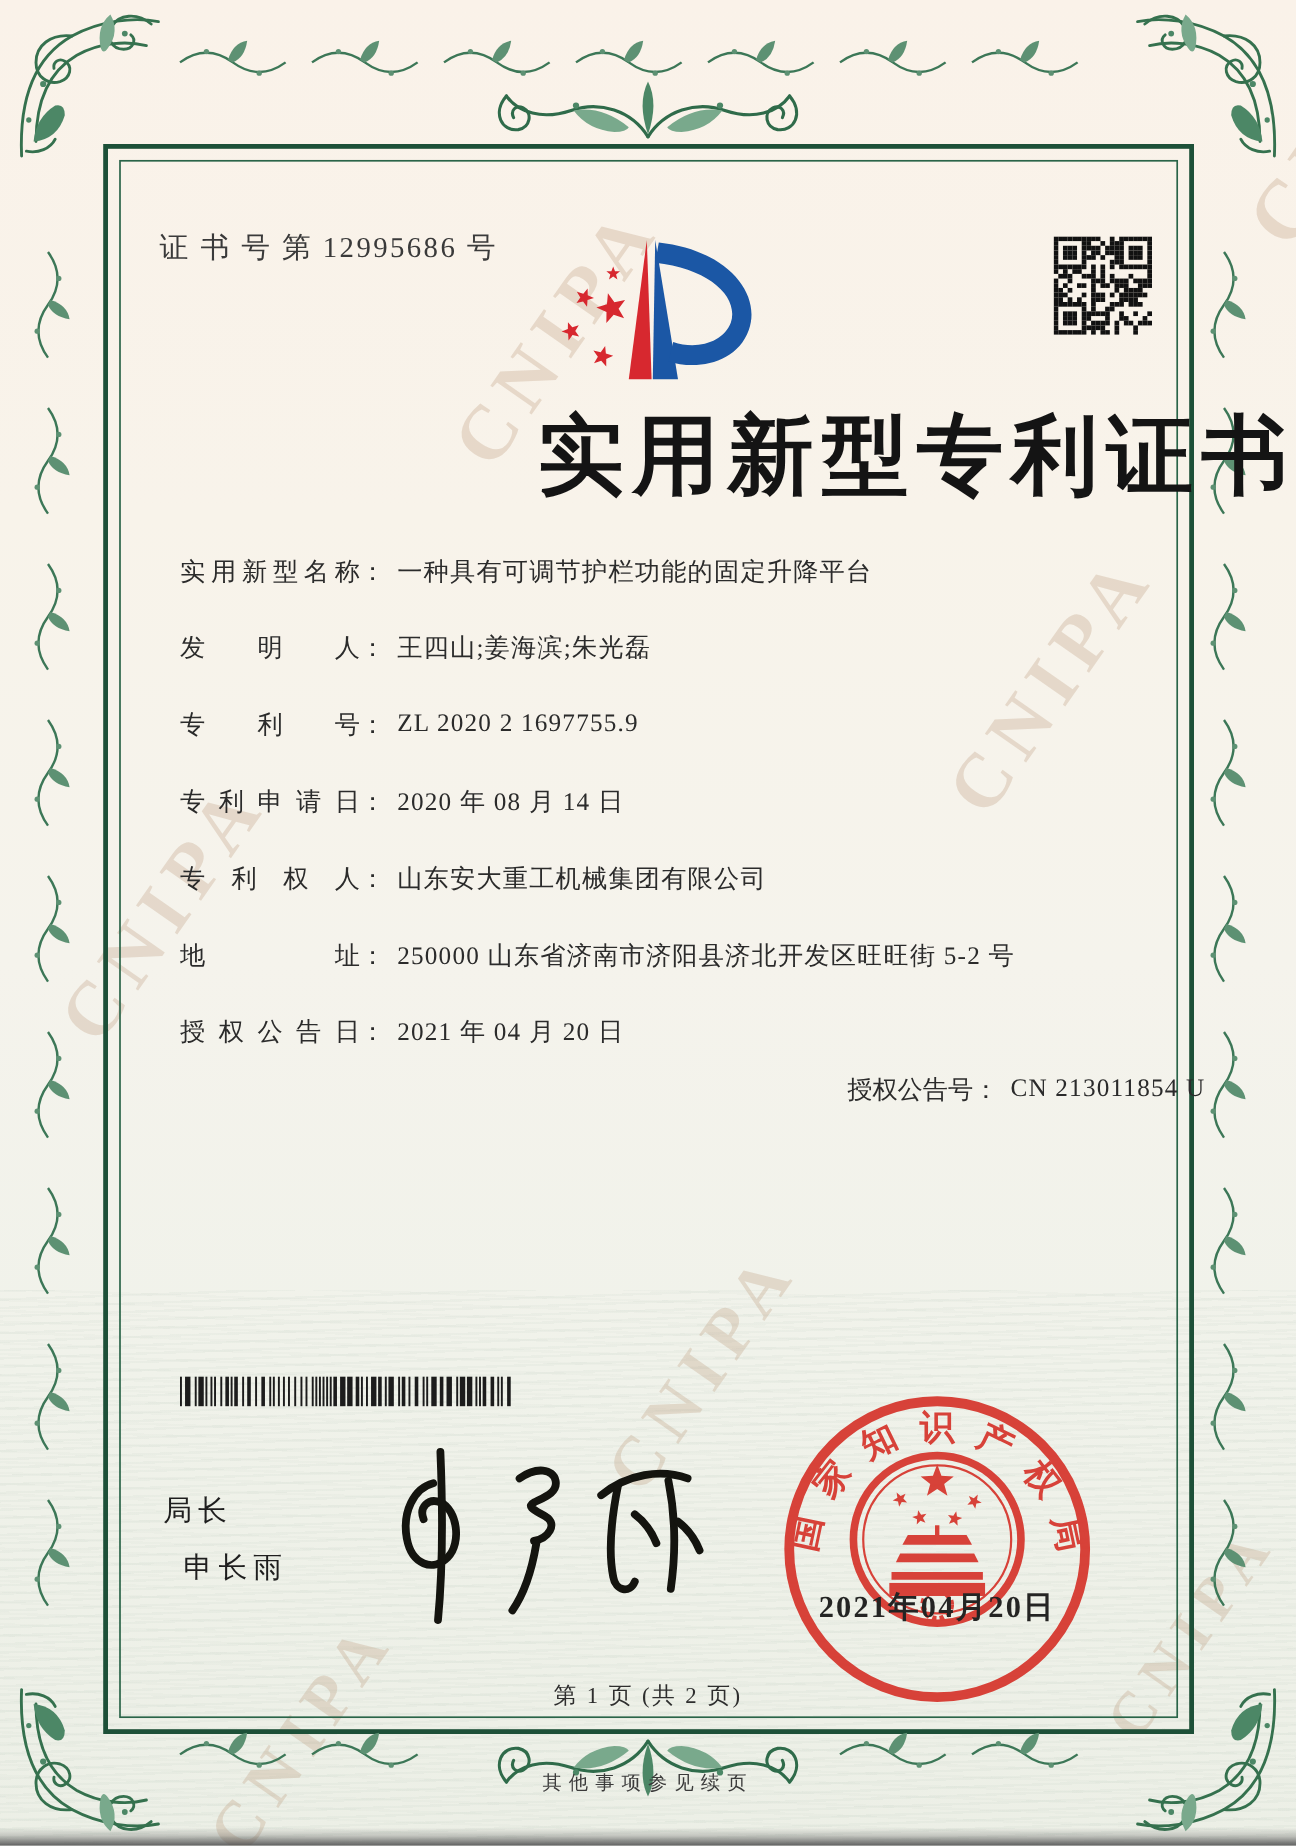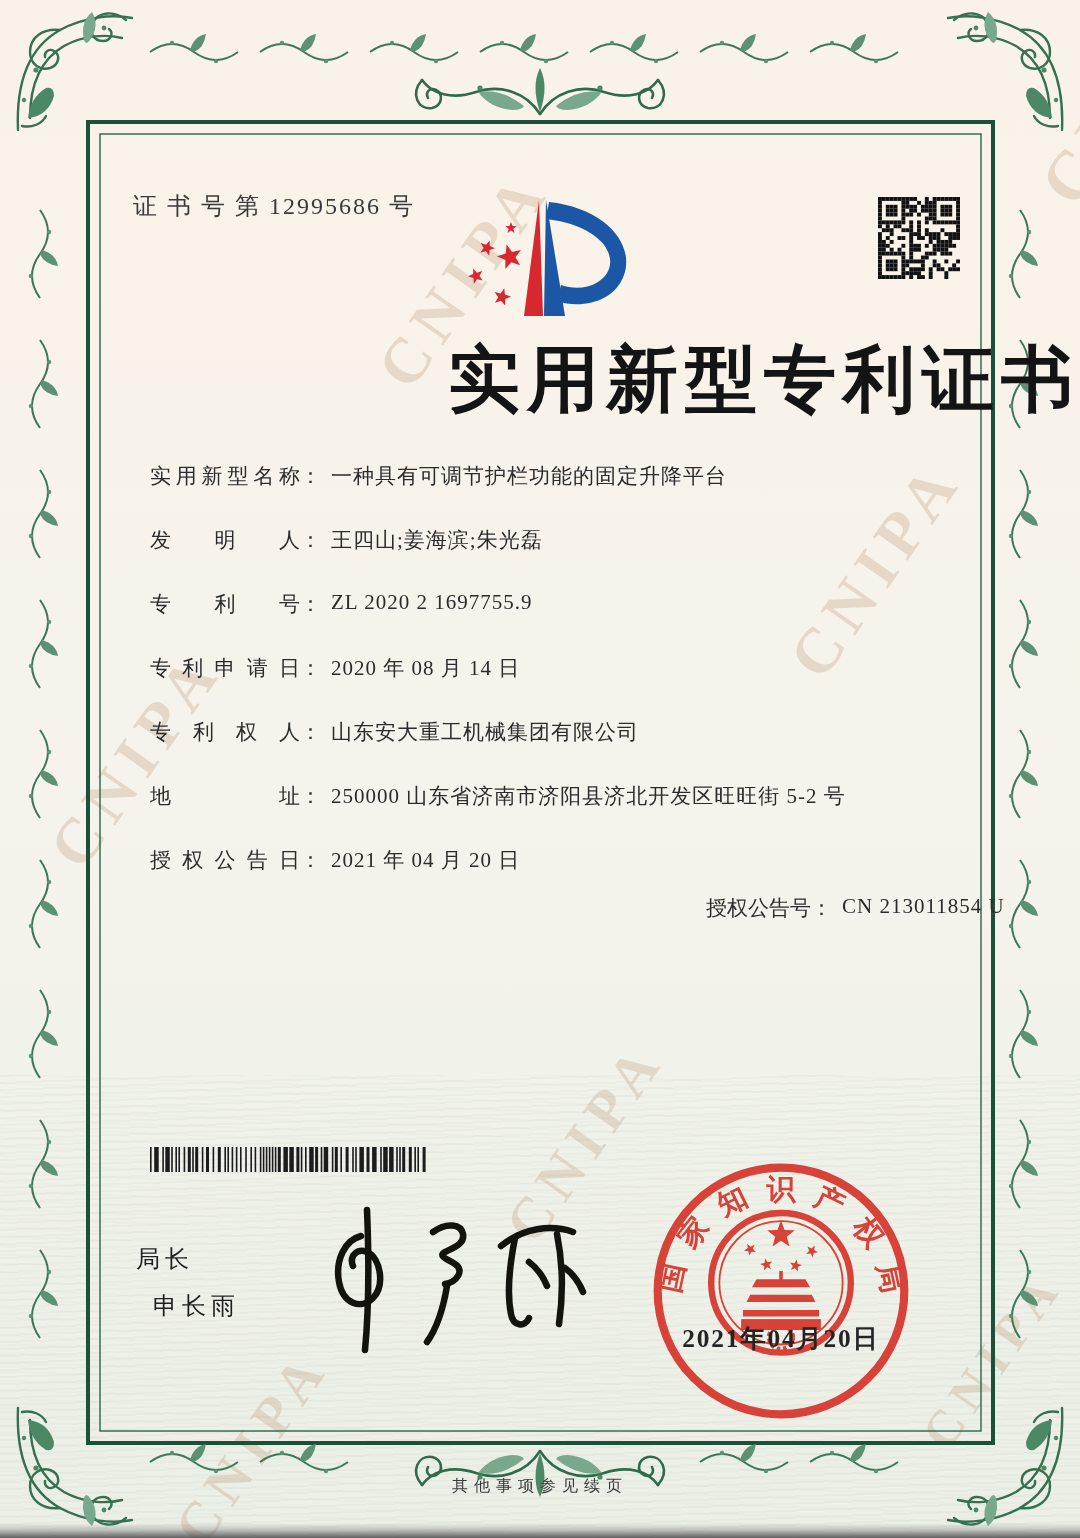--- a/index.html
+++ b/index.html
@@ -529,17 +529,18 @@
         <rect x="148" y="128" width="4" height="12"></rect>
         <path d="M118,146 h64 l-5,-9 h-54 Z"></path>
         <path d="M112,162 h76 l-4,-8 h-68 Z"></path>
         <path d="M108,178 h84 v-7 h-84 Z"></path>
         <rect x="106" y="181" width="88" height="12"></rect>
         <circle cx="150" cy="201" r="13" fill="none" stroke="#d6352c" stroke-width="5" stroke-dasharray="4 3"></circle>
       </g>
       <text x="150" y="212" text-anchor="middle" font-size="28" letter-spacing="2" fill="#151515" font-weight="600" font-family="Liberation Serif, DejaVu Serif, serif">2021年04月20日</text>
     </svg>
 
+    <div class="page-info">第 1 页 (共 2 页)</div>
   </div>
 
   <div class="continuation">其他事项参见续页</div>
   <div class="bottom-edge"></div>
 </div>
 
 </body></html>

